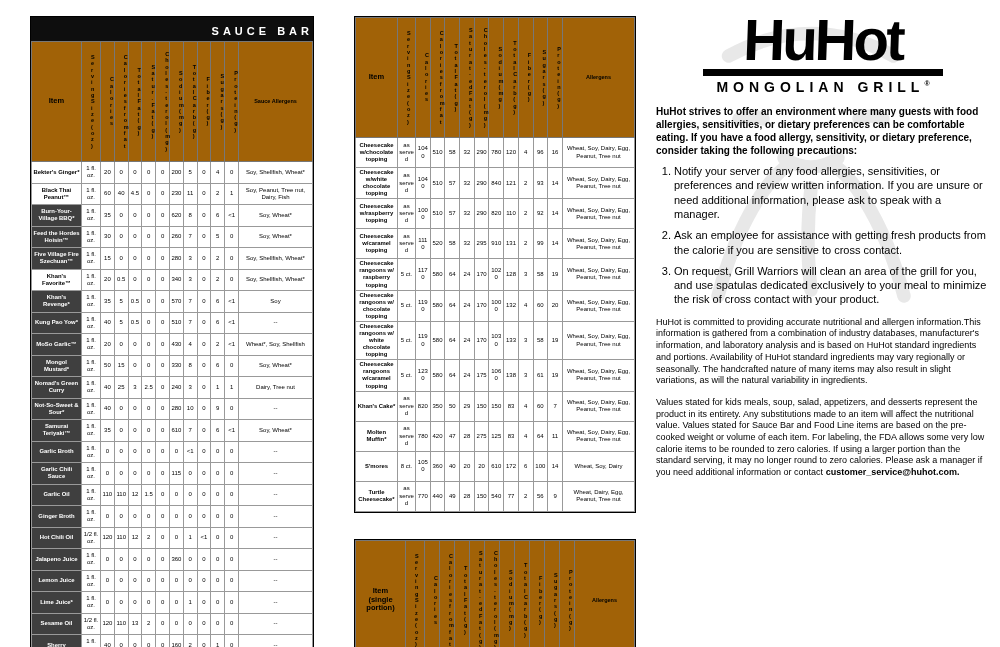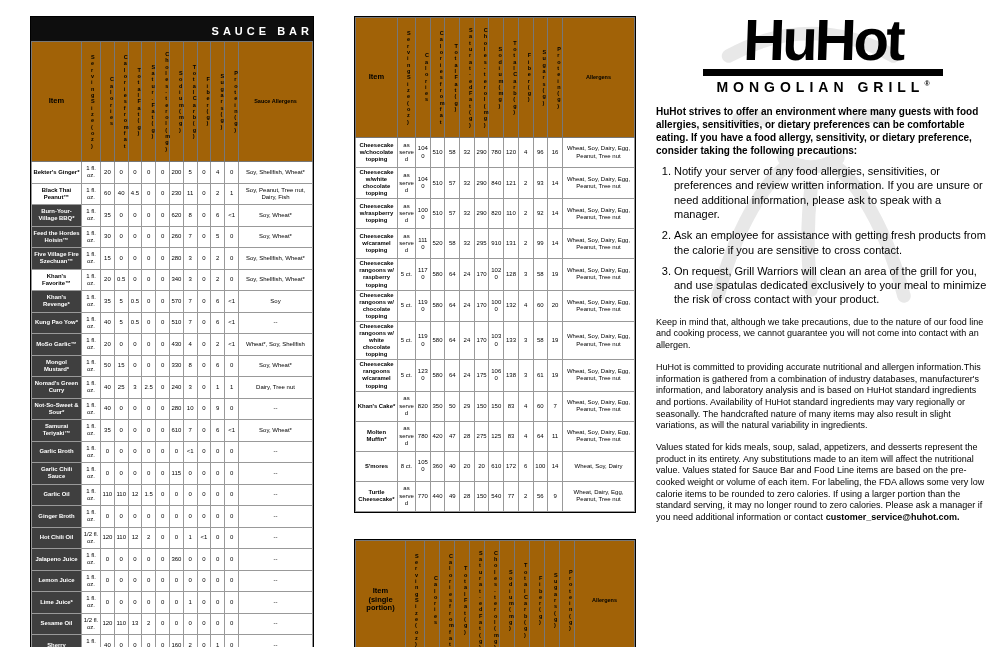--- a/index.html
+++ b/index.html
@@ -850,20 +850,19 @@
       <div class="logo-sub">
         <span>MONGOLIAN GRILL</span><span class="reg">®</span>
       </div>
     </div>
     <p class="intro-p">HuHot strives to offer an environment where many guests with food allergies, sensitivities, or dietary preferences can be comfortable eating. If you have a food allergy, sensitivity, or dietary preference, consider taking the following precautions:</p>
     <ol class="precautions">
         <li>Notify your server of any food allergies, sensitivities, or preferences and review written information. If you are unsure or need additional information, please ask to speak with a manager.</li>
         <li>Ask an employee for assistance with getting fresh products from the calorie if you are sensitive to cross contact.</li>
         <li>On request, Grill Warriors will clean an area of the grill for you, and use spatulas dedicated exclusively to your meal to minimize the risk of cross contact with your product.</li>
       </ol>
-    <p class="body-p">Keep in mind that, although we take precautions, due to the nature of our food line and cooking process, we cannot guarantee you will not come into contact with an allergen.</p>
     <p class="body-p">HuHot is committed to providing accurate nutritional and allergen information.This information is gathered from a combination of industry databases, manufacturer's information, and laboratory analysis and is based on HuHot standard ingredients and portions. Availability of HuHot standard ingredients may vary regionally or seasonally. The handcrafted nature of many items may also result in slight variations, as will the natural variability in ingredients.</p>
     <p class="body-p">
       <span>Values stated for kids meals, soup, salad, appetizers, and desserts represent the product in its entirety. Any substitutions made to an item will affect the nutritional value. Values stated for Sauce Bar and Food Line items are based on the pre-cooked weight or volume of each item. For labeling, the FDA allows some very low calorie items to be rounded to zero calories. If using a larger portion than the standard serving, it may no longer round to zero calories. Please ask a manager if you need additional information or contact</span>
       <span class="email">customer_service@huhot.com.</span>
     </p>
   </div>
 </section>
 
 </body></html>

